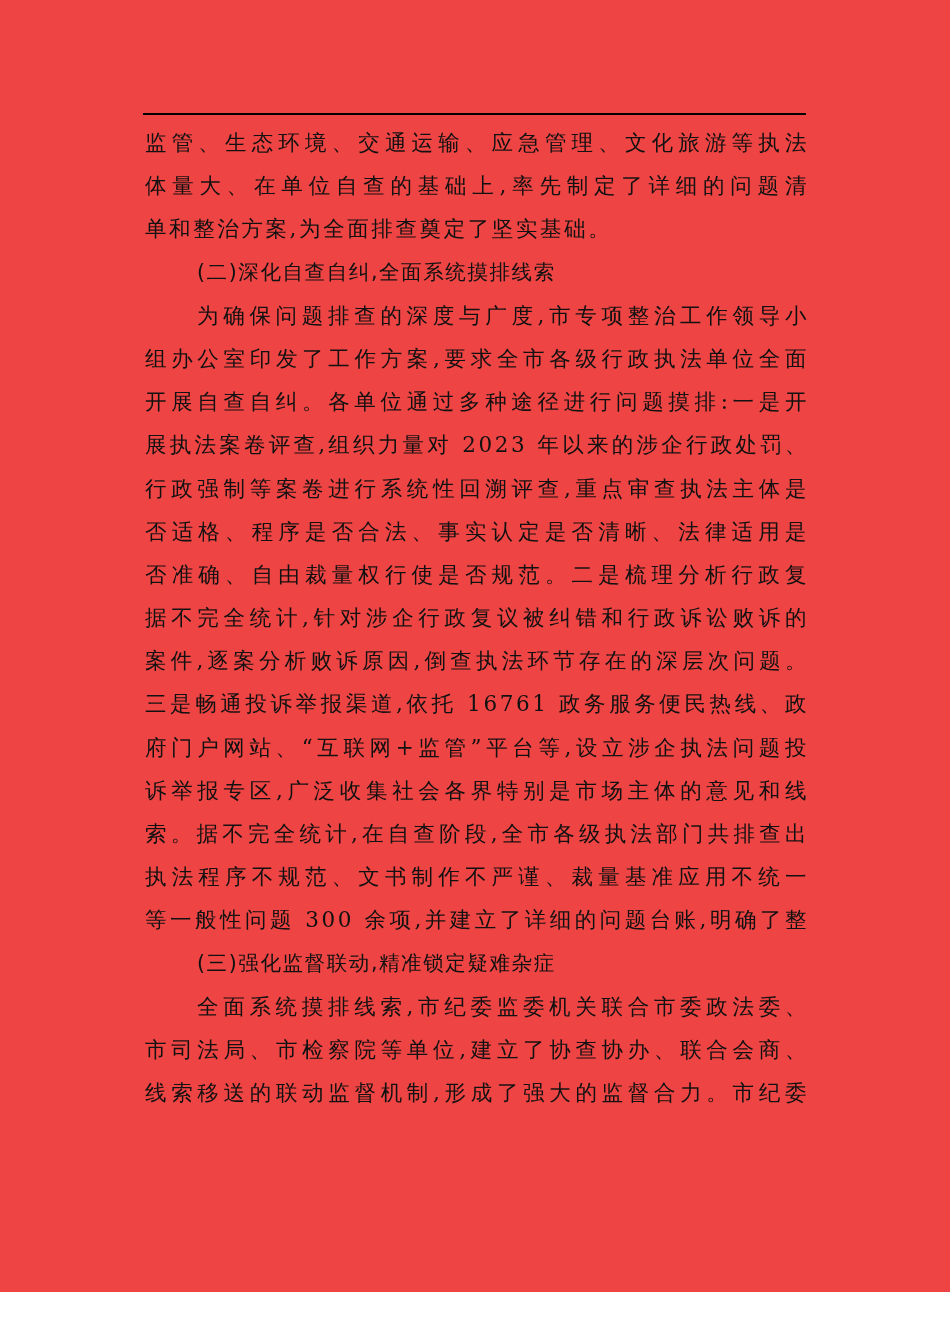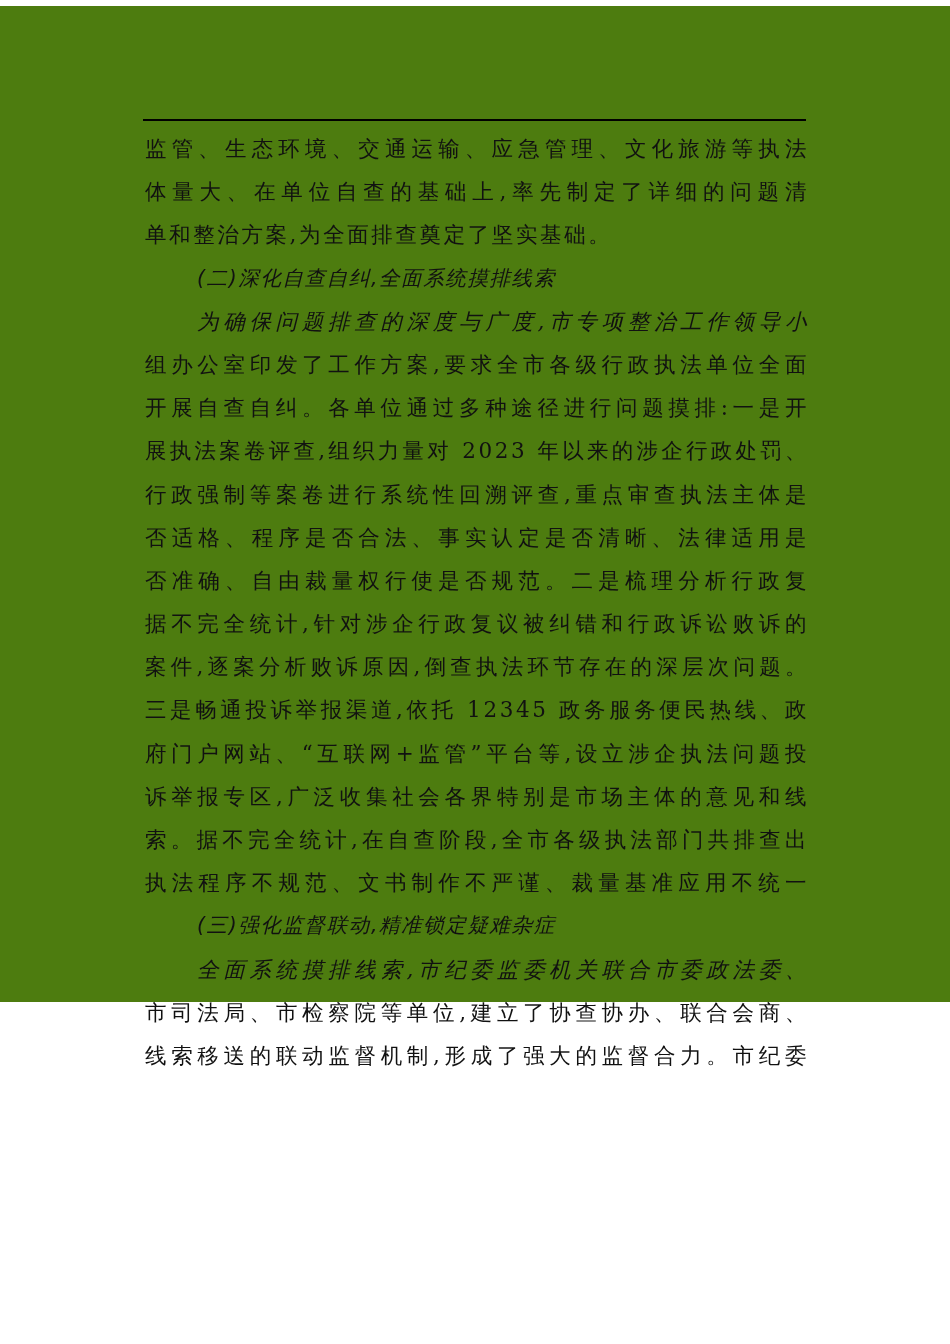--- a/index.html
+++ b/index.html
@@ -1,27 +1,27 @@
 <!DOCTYPE html>
 <html><head>
 <meta charset="utf-8">
 <style>
   html, body { margin: 0; padding: 0; background: #ffffff; }
   body { width: 950px; height: 1344px; position: relative; overflow: hidden; }
-  .page { position: absolute; left: 0; top: 6px; width: 950px; height: 996px; background: #4d7c0f; }
+  .page { position: absolute; left: 0; top: 0; width: 950px; height: 1292px; background: #ef4444; }
   .rule { position: absolute; left: 143px; top: 113px; width: 663px; height: 2px; background: #000; }
   .body-text {
     position: absolute; left: 145px; top: 121px; width: 664px;
     font-family: "DejaVu Serif", "Liberation Serif", serif;
     font-size: 21.5px; line-height: 43.2px; color: #111;
     letter-spacing: 2.6px; text-align: justify;
   }
   .line { display: block; white-space: nowrap; height: 43.2px; text-align-last: justify; }
   .line.last { text-align-last: left; }
-  .indent { padding-left: 52px; font-style: italic; }
+  .indent { padding-left: 52px; }
   .heading { font-family: "DejaVu Sans", "Liberation Sans", sans-serif; font-size: 20.5px; letter-spacing: 1.6px; }
 </style>
 </head>
 <body>
 
 <div class="page">
   <div class="rule"></div>
   <div class="body-text">
 
     <span class="line">监管、生态环境、交通运输、应急管理、文化旅游等执法</span>
@@ -32,25 +32,26 @@
 
     <span class="line indent">为确保问题排查的深度与广度,市专项整治工作领导小</span>
     <span class="line">组办公室印发了工作方案,要求全市各级行政执法单位全面</span>
     <span class="line">开展自查自纠。各单位通过多种途径进行问题摸排:一是开</span>
     <span class="line">展执法案卷评查,组织力量对 2023 年以来的涉企行政处罚、</span>
     <span class="line">行政强制等案卷进行系统性回溯评查,重点审查执法主体是</span>
     <span class="line">否适格、程序是否合法、事实认定是否清晰、法律适用是</span>
     <span class="line">否准确、自由裁量权行使是否规范。二是梳理分析行政复</span>
     <span class="line">据不完全统计,针对涉企行政复议被纠错和行政诉讼败诉的</span>
     <span class="line">案件,逐案分析败诉原因,倒查执法环节存在的深层次问题。</span>
-    <span class="line">三是畅通投诉举报渠道,依托 12345 政务服务便民热线、政</span>
+    <span class="line">三是畅通投诉举报渠道,依托 16761 政务服务便民热线、政</span>
     <span class="line">府门户网站、“互联网+监管”平台等,设立涉企执法问题投</span>
     <span class="line">诉举报专区,广泛收集社会各界特别是市场主体的意见和线</span>
     <span class="line">索。据不完全统计,在自查阶段,全市各级执法部门共排查出</span>
     <span class="line">执法程序不规范、文书制作不严谨、裁量基准应用不统一</span>
+    <span class="line">等一般性问题 300 余项,并建立了详细的问题台账,明确了整</span>
 
     <span class="line last indent heading">(三)强化监督联动,精准锁定疑难杂症</span>
 
     <span class="line indent">全面系统摸排线索,市纪委监委机关联合市委政法委、</span>
     <span class="line">市司法局、市检察院等单位,建立了协查协办、联合会商、</span>
     <span class="line">线索移送的联动监督机制,形成了强大的监督合力。市纪委</span>
   </div>
 </div>
 
 </body></html>

